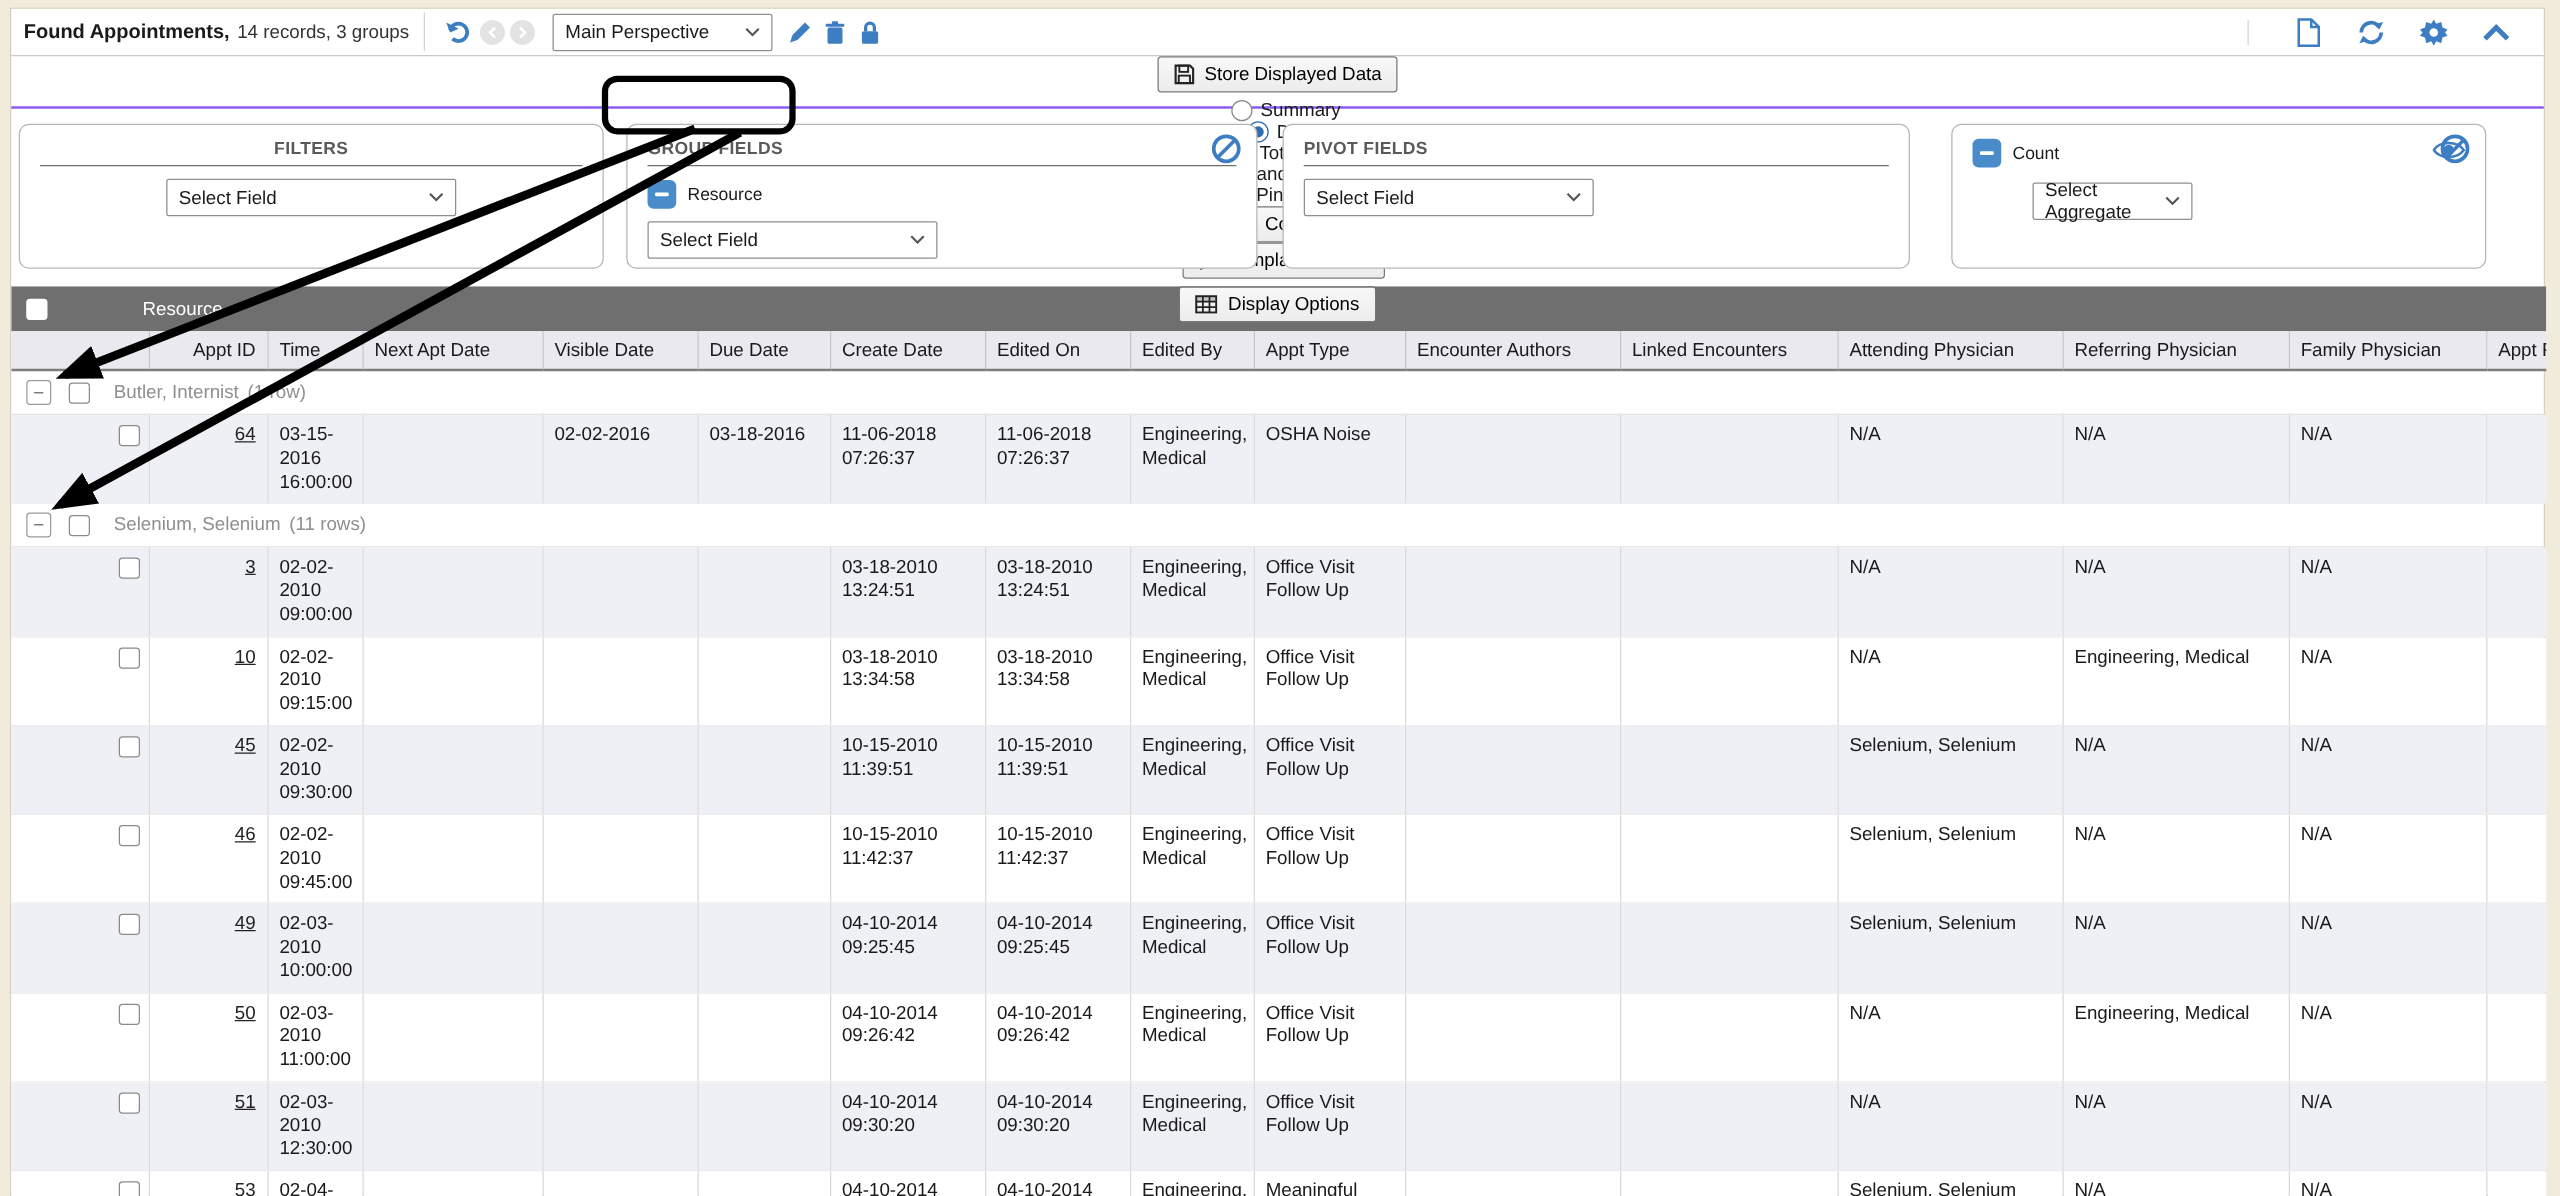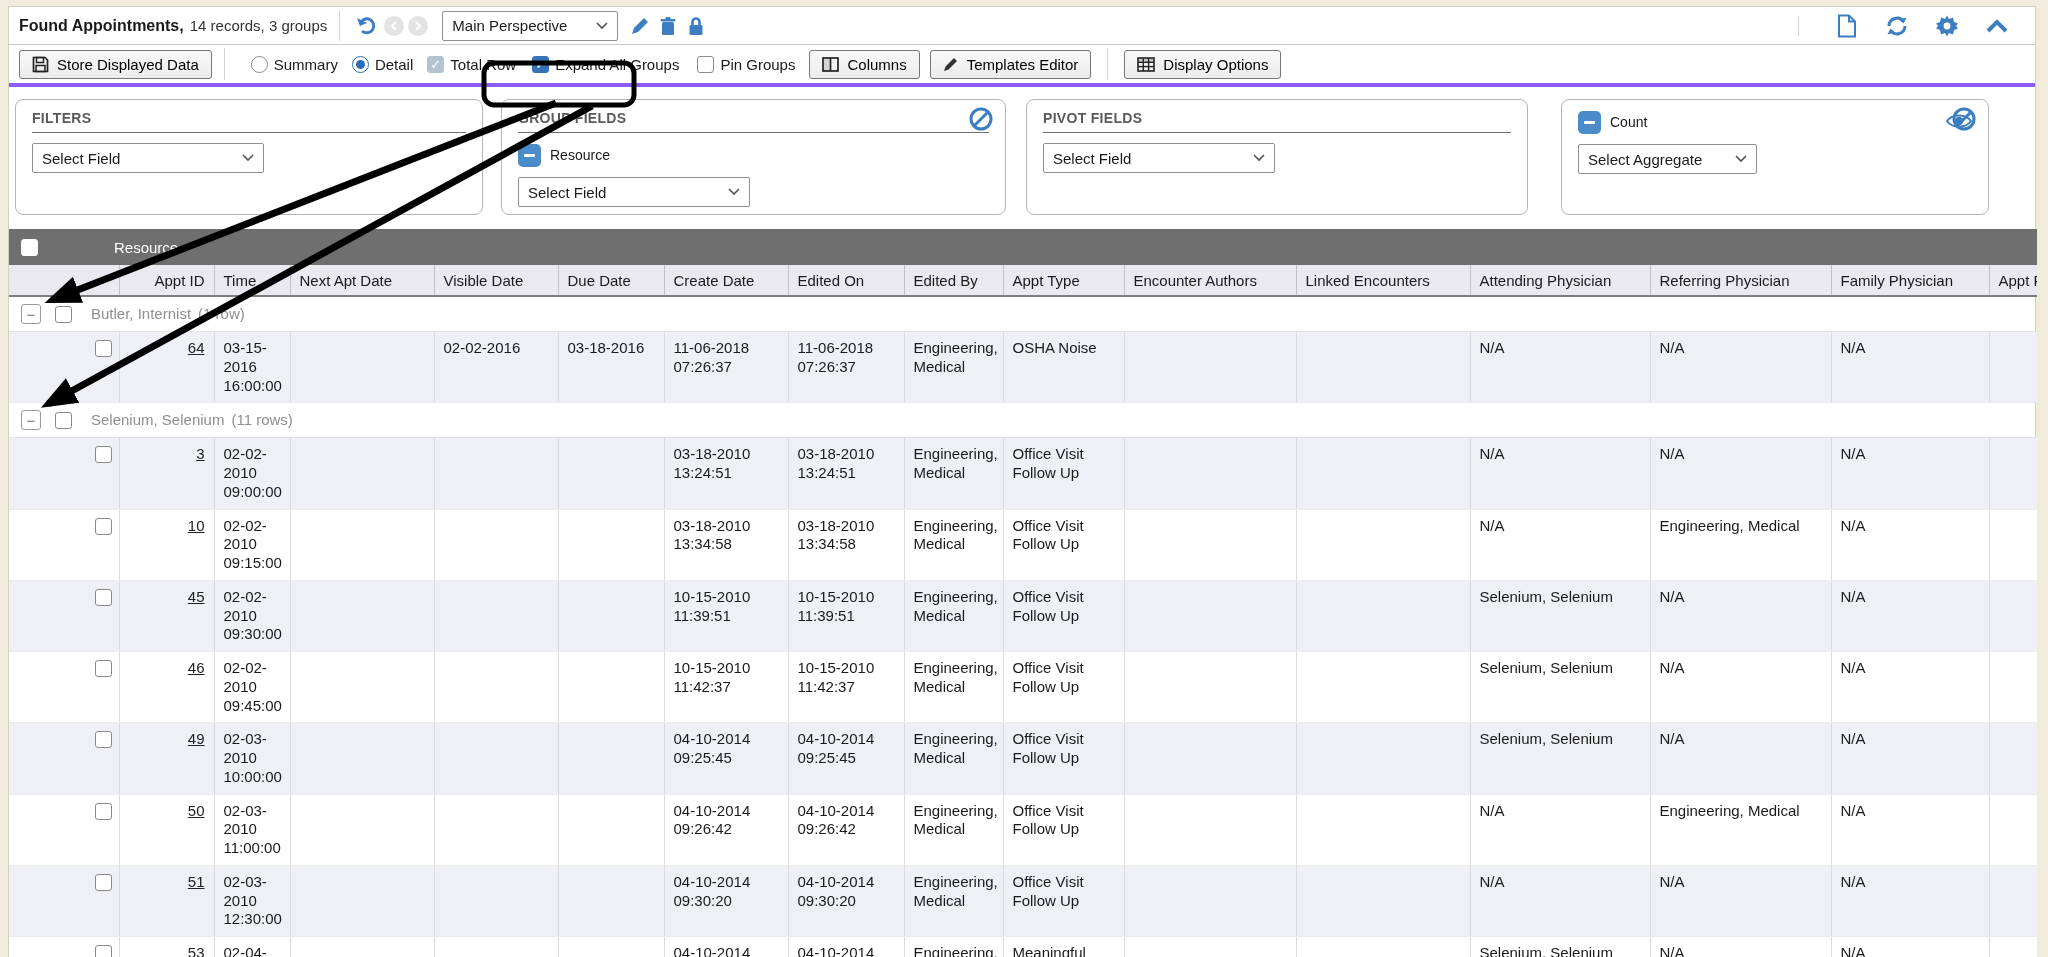--- a/index.html
+++ b/index.html
@@ -31,21 +31,21 @@
     height:30px; border:1px solid #8f8f8f; background:#fff; border-radius:2px;
     display:inline-flex; align-items:center; justify-content:space-between;
     padding:0 9px; font-size:15px; cursor:pointer;
   }
   .select-box .chev { margin-left:14px; display:flex; }
   .hb-right { margin-left:auto; display:flex; align-items:center; gap:22px; padding-right:14px; }
 
   
   .toolbar {
     height:42px; display:flex; align-items:center;
-    border-bottom:4px solid #8b5cf6; padding:0 10px; position:relative;
+    border-bottom:2px solid #8b5cf6; padding:0 10px; position:relative;flex-direction:column;
   }
   .btn {
     display:inline-flex; align-items:center; gap:8px;
     border:1px solid #767676; border-radius:3px;
     background:linear-gradient(#f8f8f8,#ececec);
     padding:5px 12px; font-size:15px; cursor:pointer; white-space:nowrap;
   }
   .ctrl { display:inline-flex; align-items:flex-start; gap:6px; margin-left:14px; font-size:15px; white-space:nowrap; }
   .radio { width:17px; height:17px; border:1px solid #8a8a8a; border-radius:50%;
     background:#fff; display:inline-block; position:relative; }
@@ -68,21 +68,21 @@
     font-size:14px; font-weight:bold; color:#5a5a5a; letter-spacing:.3px;
     border-bottom:1px solid #6f6f6f; padding-bottom:6px; margin-bottom:10px;
   }
   .panel .no-icon { position:absolute; right:12px; top:7px; }
   .chip-row { display:flex; align-items:center; gap:9px; margin-bottom:10px; height:24px; }
   .chip-minus { width:23px; height:23px; border-radius:5px; background:#4a8cc9;
     display:flex; align-items:center; justify-content:center; }
   .chip-minus::after { content:""; width:11px; height:3px; background:#fff; border-radius:1px; }
   .chip-label { font-size:14px; }
   .eye { margin-left:auto; }
-  .p-filters  { width:468px; margin-right:18px; }
+  .p-filters  { width:468px; margin-right:18px;text-align:center; }
   .p-group    { width:505px; margin-right:20px; }
   .p-pivot    { width:502px; margin-right:33px; }
   .p-agg      { width:428px; }
 
   
   .table-wrap { overflow:hidden; width:2028px; }
   .group-bar {
     height:36px; background:#6f6f6f; color:#fff; display:flex; align-items:center;
     font-size:15px;
   }
@@ -323,21 +323,21 @@
       <div class="chip-row">
         <span class="chip-minus"></span>
         <span class="chip-label">Count</span>
         <span class="eye">
           <svg width="26" height="18" viewBox="0 0 26 18">
             <path d="M1 9 C6 1.5 20 1.5 25 9 C20 16.5 6 16.5 1 9 Z" fill="none" stroke="#3d7ec2" stroke-width="2"></path>
             <circle cx="13" cy="9" r="4.2" class="blufill"></circle>
           </svg>
         </span>
       </div>
-      <span class="select-box" style="width:179px;">
+      <span class="select-box" style="width:128px;margin-left:48px;">
         <span>Select Aggregate</span>
         <span class="chev">
             <svg width="12" height="8" viewBox="0 0 12 8">
               <polyline points="1,1 6,6 11,1" fill="none" stroke="#555" stroke-width="1.7"></polyline>
             </svg>
           </span>
       </span>
     </div>
   </div>
 

